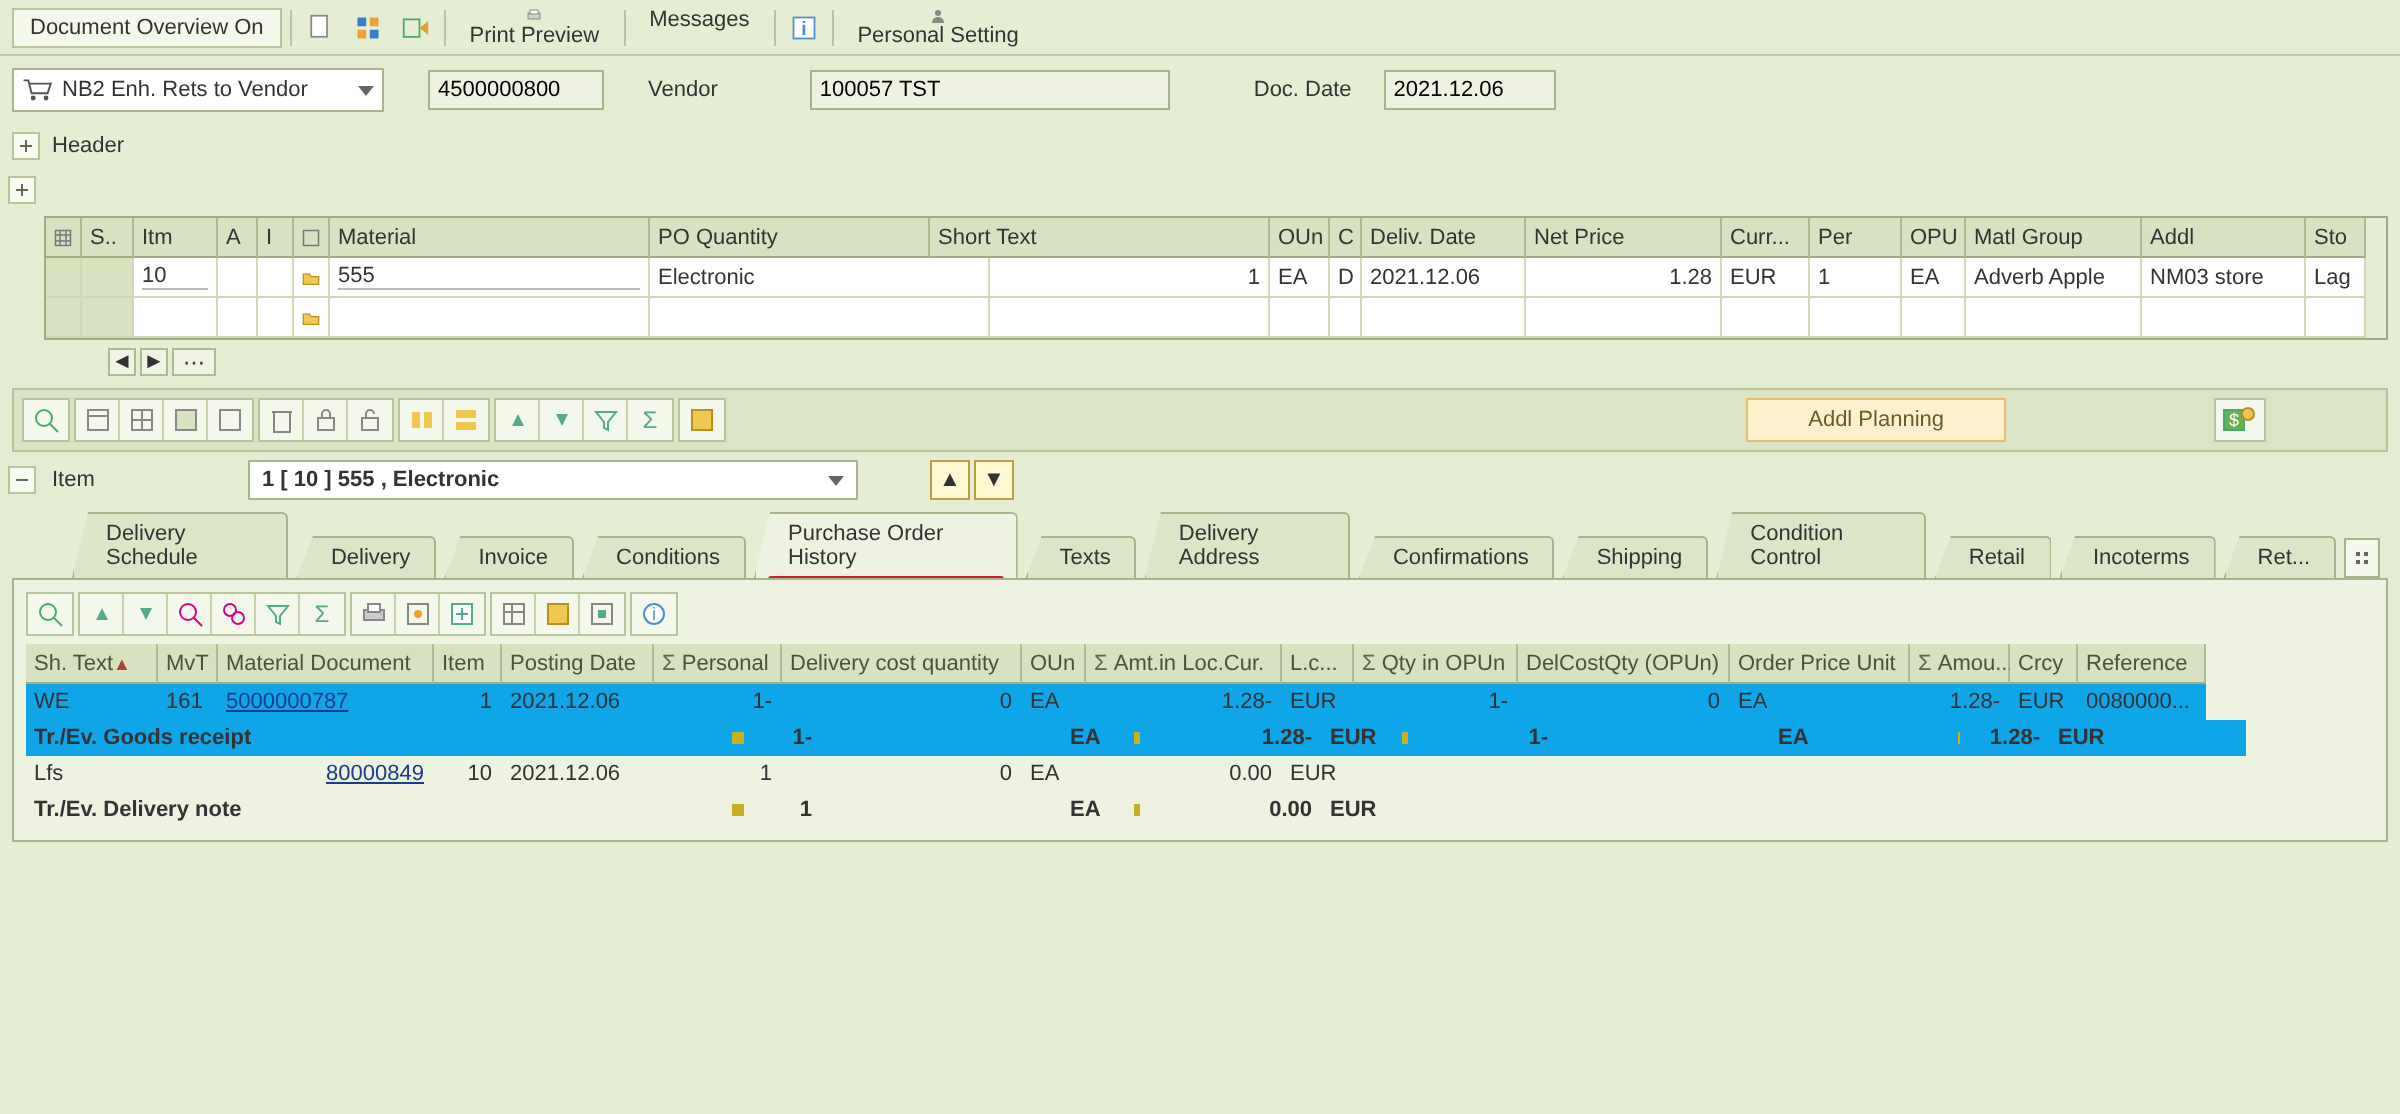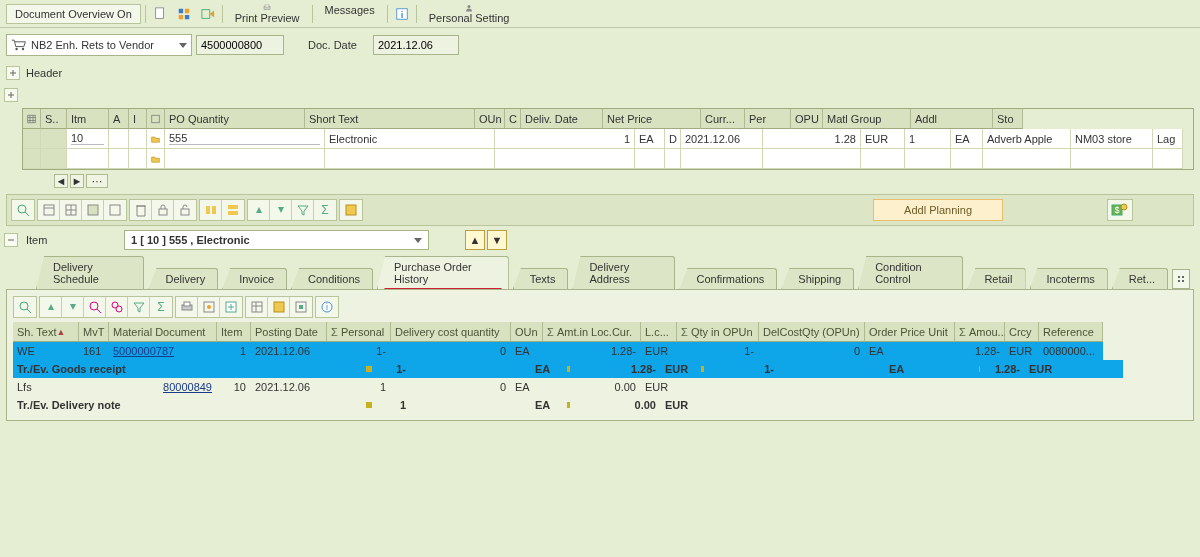--- a/index.html
+++ b/index.html
@@ -3,21 +3,21 @@
 <meta charset="utf-8">
 <style>
   * { box-sizing: border-box; margin: 0; padding: 0; }
   body { font-family: Arial, sans-serif; font-size: 11px; background: #e5eed3; color: #333; width: 1200px; height: 557px; overflow: hidden; }
   .toolbar { display: flex; align-items: center; padding: 4px 6px; border-bottom: 1px solid #c0c8a8; gap: 4px; height: 28px; }
   .toolbar-btn { border: 1px solid #b8c49a; background: #f4f8ea; height: 20px; padding: 0 8px; display: inline-flex; align-items: center; gap: 4px; cursor: pointer; }
   .icon-btn { width: 20px; height: 20px; display: inline-flex; align-items: center; justify-content: center; border: 1px solid transparent; cursor: pointer; }
   .txt-btn { height:20px; display:inline-flex; align-items:center; padding:0 8px; cursor:pointer;flex-direction:column; }
   .vr { width:1px; height:18px; background:#b8c49a; }
   .svg { width:14px; height:14px; }
-  .doc-header { padding: 6px; display:flex; align-items:center; gap:4px; }
+  .doc-header { padding: 6px; display:flex; align-items:center; gap:22px; }
   .field { display:flex; align-items:center; gap:6px; }
   .field label { font-size:11px; }
   .input { background:#fff; border:1px solid #a8b48a; height:20px; padding:0 4px; font-size:11px; }
   .input.ro { background:#eef2e0; }
   .input.sel { background:#fff; position:relative; }
   .dropdown-caret { display:inline-block; width:0; height:0; border-left:4px solid transparent; border-right:4px solid transparent; border-top:5px solid #666; margin-left:4px; }
   .cart-icon { width:16px; height:14px; }
   .section-hdr { display:flex; align-items:center; padding:2px 6px; gap:6px; height:22px; }
   .expand-icon { width:14px; height:14px; background:#f8fbef; border:1px solid #b8c49a; display:inline-flex; align-items:center; justify-content:center; cursor:pointer; }
   .side-btns { padding:4px; display:flex; flex-direction:column; gap:2px; }
@@ -124,20 +124,24 @@
   <div class="po-doctype">
     <svg class="cart-icon" viewBox="0 0 20 16">
         <path d="M1 2h3l2 8h10l2-6H5" fill="none" stroke="#555" stroke-width="1.2"></path>
         <circle cx="7" cy="13" r="1.5" fill="#555"></circle>
         <circle cx="15" cy="13" r="1.5" fill="#555"></circle>
       </svg>
     <span>NB2 Enh. Rets to Vendor</span>
     <span class="dropdown-caret" style="margin-left:auto"></span>
   </div>
   <input class="input ro" style="width: 88px;" readonly="" value="4500000800">
+  <div class="field">
+    <label>Vendor</label>
+    <input class="input ro" style="width: 180px; margin-left: 40px;" readonly="" value="100057 TST">
+  </div>
   <div class="field" style="margin-left:20px">
     <label>Doc. Date</label>
     <input class="input ro" style="width: 86px; margin-left: 10px;" readonly="" value="2021.12.06">
   </div>
 </div>
 
 <div class="section-hdr">
   <span class="expand-icon">
       <svg width="10" height="10" viewBox="0 0 10 10">
         <path d="M2 5h6M5 2v6" stroke="#666" stroke-width="1"></path>
@@ -168,20 +172,21 @@
         </div>
       <div class="cell" style="width:26px">S..</div>
       <div class="cell" style="width:42px">Itm</div>
       <div class="cell" style="width:20px">A</div>
       <div class="cell" style="width:18px">I</div>
       <div class="cell" style="width:18px">
           <svg width="12" height="12" viewBox="0 0 12 12">
             <rect x="1" y="1" width="10" height="10" fill="none" stroke="#777"></rect>
           </svg>
         </div>
+      <div class="cell" style="width:160px">Material</div>
       <div class="cell" style="width:140px">PO Quantity</div>
       <div class="cell" style="width:170px">Short Text</div>
       <div class="cell" style="width:30px">OUn</div>
       <div class="cell" style="width:16px">C</div>
       <div class="cell" style="width:82px">Deliv. Date</div>
       <div class="cell" style="width:98px">Net Price</div>
       <div class="cell" style="width:44px">Curr...</div>
       <div class="cell" style="width:46px">Per</div>
       <div class="cell" style="width:32px">OPU</div>
       <div class="cell" style="width:88px">Matl Group</div>

